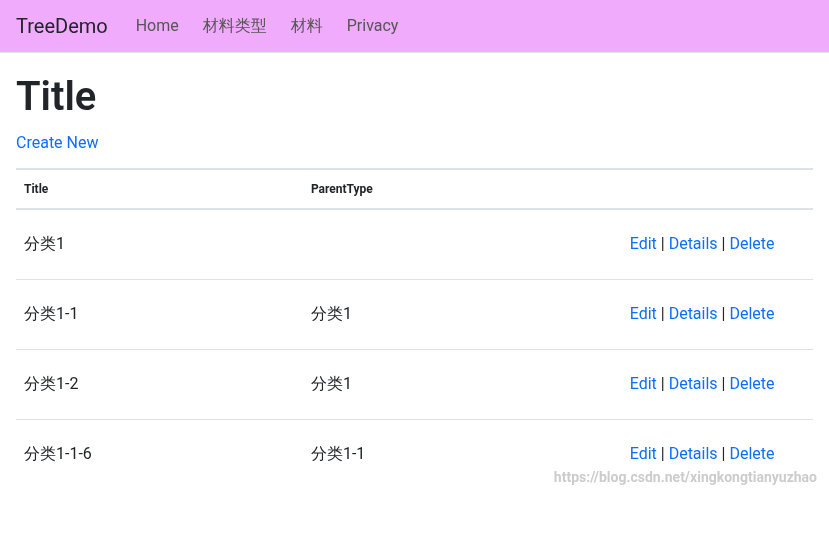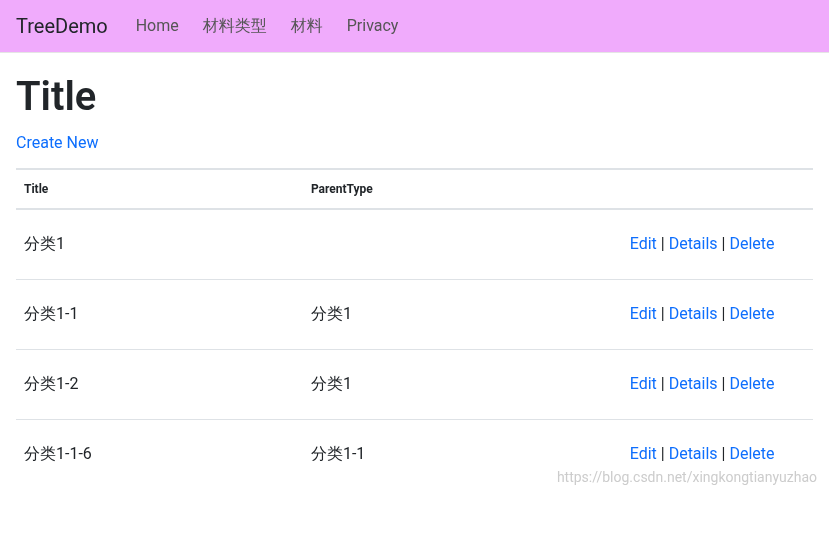--- a/index.html
+++ b/index.html
@@ -83,20 +83,21 @@
       margin-top: 12px;
     }
     .sep { color: #212529; }
     .watermark {
       position: absolute;
       bottom: 4px;
       right: 12px;
       color: #cccccc;
       font-size: 14px;
       pointer-events: none;
+      font-weight: bold;
     }
   </style>
 </head>
 <body>
 
 <nav class="navbar">
   <a class="navbar-brand">TreeDemo</a>
   <ul class="navbar-nav">
     <li><a class="nav-link">Home</a></li>
     <li><a class="nav-link">材料类型</a></li>

